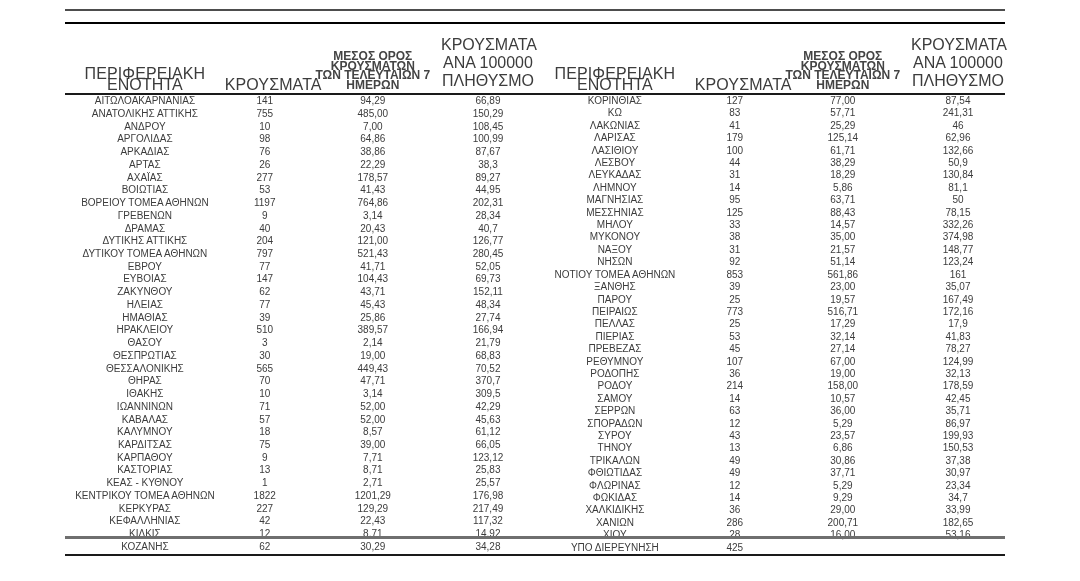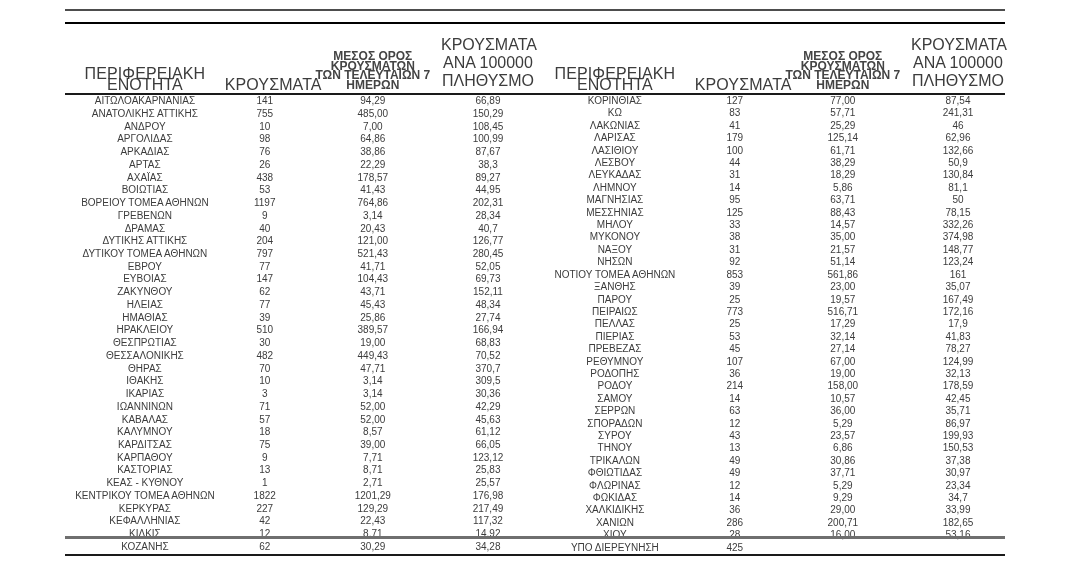--- a/index.html
+++ b/index.html
@@ -132,21 +132,21 @@
             <td>87,67</td>
           </tr>
           <tr>
             <td>ΑΡΤΑΣ</td>
             <td>26</td>
             <td>22,29</td>
             <td>38,3</td>
           </tr>
           <tr>
             <td>ΑΧΑΪΑΣ</td>
-            <td>438</td>
+            <td>277</td>
             <td>178,57</td>
             <td>89,27</td>
           </tr>
           <tr>
             <td>ΒΟΙΩΤΙΑΣ</td>
             <td>53</td>
             <td>41,43</td>
             <td>44,95</td>
           </tr>
           <tr>
@@ -209,48 +209,48 @@
             <td>25,86</td>
             <td>27,74</td>
           </tr>
           <tr>
             <td>ΗΡΑΚΛΕΙΟΥ</td>
             <td>510</td>
             <td>389,57</td>
             <td>166,94</td>
           </tr>
           <tr>
+            <td>ΘΑΣΟΥ</td>
+            <td>3</td>
+            <td>2,14</td>
+            <td>21,79</td>
+          </tr>
+          <tr>
             <td>ΘΕΣΠΡΩΤΙΑΣ</td>
             <td>30</td>
             <td>19,00</td>
             <td>68,83</td>
           </tr>
           <tr>
             <td>ΘΕΣΣΑΛΟΝΙΚΗΣ</td>
-            <td>482</td>
+            <td>565</td>
             <td>449,43</td>
             <td>70,52</td>
           </tr>
           <tr>
             <td>ΘΗΡΑΣ</td>
             <td>70</td>
             <td>47,71</td>
             <td>370,7</td>
           </tr>
           <tr>
             <td>ΙΘΑΚΗΣ</td>
             <td>10</td>
             <td>3,14</td>
             <td>309,5</td>
-          </tr>
-          <tr>
-            <td>ΙΚΑΡΙΑΣ</td>
-            <td>3</td>
-            <td>3,14</td>
-            <td>30,36</td>
           </tr>
           <tr>
             <td>ΙΩΑΝΝΙΝΩΝ</td>
             <td>71</td>
             <td>52,00</td>
             <td>42,29</td>
           </tr>
           <tr>
             <td>ΚΑΒΑΛΑΣ</td>
             <td>57</td>

